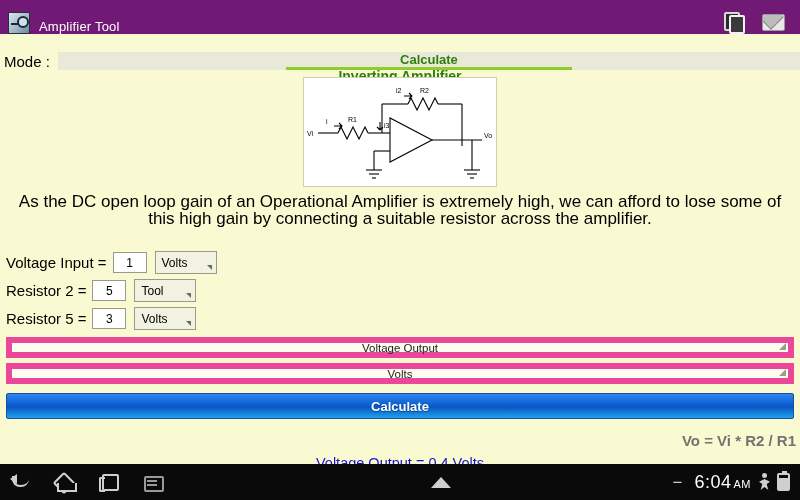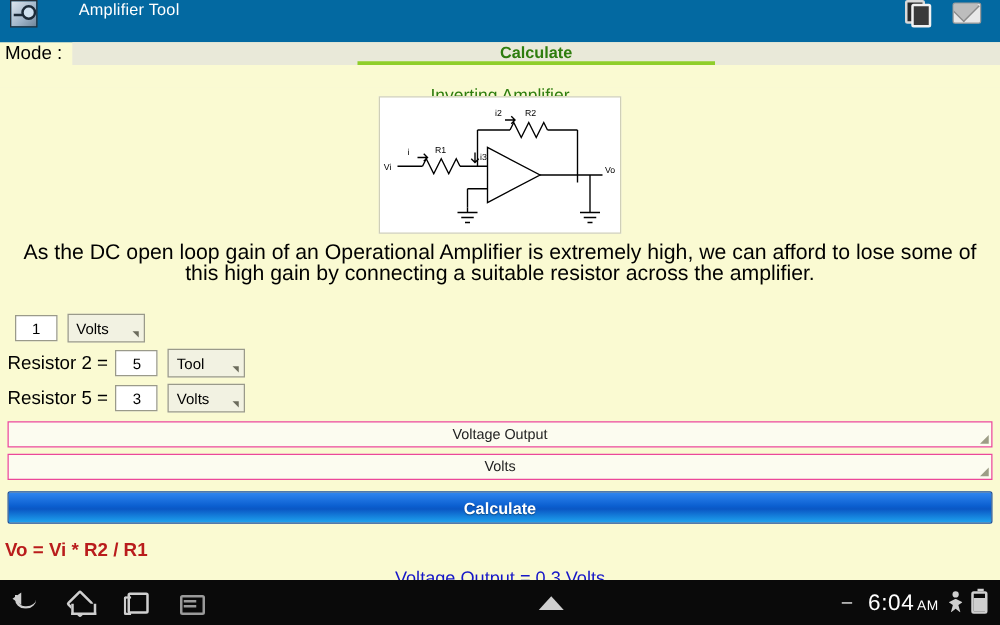--- a/index.html
+++ b/index.html
@@ -14,26 +14,25 @@
     position: relative;
     width: 800px; height: 500px;
     background: #f8f8d8;
     display: flex;
     flex-direction: column;
   }
 
   
   .titlebar {
     height: 34px;
-    background: #0369a1;
-    display: flex;
-    align-items: flex-start;
+    background: #701a75;
+    display: flex;
+    align-items: flex-end;
     padding: 0 8px;
     flex: none;
-    gap: 24px;
   }
   .app-icon {
     width: 22px; height: 22px;
     background: linear-gradient(135deg,#dfe6ef 0%, #9fb4c8 60%, #6f8599 100%);
     border: 1px solid #26303a;
     position: relative;
     margin-right: 9px;
     flex: none;
   }
   .app-icon:before {
@@ -93,21 +92,21 @@
     background: #bdbdbd;
     transform: rotate(45deg);
     border-right: 1px solid #8a8a8a;
     border-bottom: 1px solid #8a8a8a;
   }
 
   
   .mode-row {
     height: 36px;
     display: flex;
-    align-items: flex-start;
+    align-items: flex-end;
     background: #fafad2;
     flex: none;
   }
   .mode-label {
     font-size: 15px;
     color: #000;
     display: flex;
     align-items: center;
     padding: 0 8px 0 4px;
     white-space: nowrap;
@@ -137,21 +136,21 @@
   .content {
     flex: 1 1 auto;
     position: relative;
     background: #fafad2;
     padding: 0 4px;
     overflow: hidden;
   }
   .heading-clip {
     text-align: center;
     color: #2e7d0e;
-    font-weight: normal;
+    font-weight: bold;
     font-size: 14px;
     height: 9px;
     overflow: hidden;
     line-height: 16px;
     margin-top: -2px;
   }
   .figure-wrap {
     display: flex;
     justify-content: center;
     margin-top: 0px;
@@ -213,21 +212,21 @@
     width: 0; height: 0;
     border-left: 5px solid transparent;
     border-top: 5px solid #6c6c5c;
   }
 
   
   .out-select {
     position: relative;
     height: 21px;
     margin: 5px 2px 0 2px;
-    border: 1px solid #ec4899;
+    border: 6px solid #ec4899;
     background: #fcfcf0;
     display: flex;
     align-items: center;
     justify-content: center;
     font-size: 11.5px;
     color: #222;
   }
   .out-select .corner {
     position: absolute;
     right: 2px; bottom: 2px;
@@ -246,24 +245,24 @@
     color: #ffffff;
     font-size: 13px;
     font-weight: bold;
     display: flex;
     align-items: center;
     justify-content: center;
     text-shadow: 0 1px 1px rgba(0,0,0,0.4);
   }
 
   .formula {
-    text-align: left;
+    text-align: right;
     font-size: 15px;
     font-weight: bold;
-    color: #b91c1c;
+    color: #737373;
     margin-top: 13px;
   }
   .result {
     text-align: center;
     font-size: 14.5px;
     color: #1616c8;
     margin-top: 6px;
   }
 
   
@@ -476,20 +475,21 @@
           </g>
         </svg>
       </div>
     </div>
 
     <div class="desc">As the DC open loop gain of an Operational Amplifier is extremely high, we can afford to lose some of this high gain by connecting a suitable resistor across the amplifier.</div>
 
     <div class="fields">
 
       <div class="field-row">
+        <span class="field-label">Voltage Input =</span>
         <input class="field-input" type="text" value="1" style="">
         <span class="unit-select">
           <span>Volts</span>
           <span class="caret"></span>
         </span>
       </div>
 
       <div class="field-row">
         <span class="field-label">Resistor 2 =</span>
         <input class="field-input" type="text" value="5" style="">
@@ -515,21 +515,21 @@
       <span class="corner"></span>
     </div>
     <div class="out-select">
       <span>Volts</span>
       <span class="corner"></span>
     </div>
 
     <div class="calc-btn">Calculate</div>
 
     <div class="formula">Vo = Vi * R2 / R1</div>
-    <div class="result">Voltage Output = 0.3 Volts</div>
+    <div class="result">Voltage Output = 0.4 Volts</div>
 
   </div>
 
   <div class="navbar">
     <div class="nav-left">
       <span class="nav-ic ic-back"></span>
       <span class="nav-ic ic-home"></span>
       <span class="nav-ic ic-recent"></span>
       <span class="nav-ic ic-menu"></span>
     </div>

